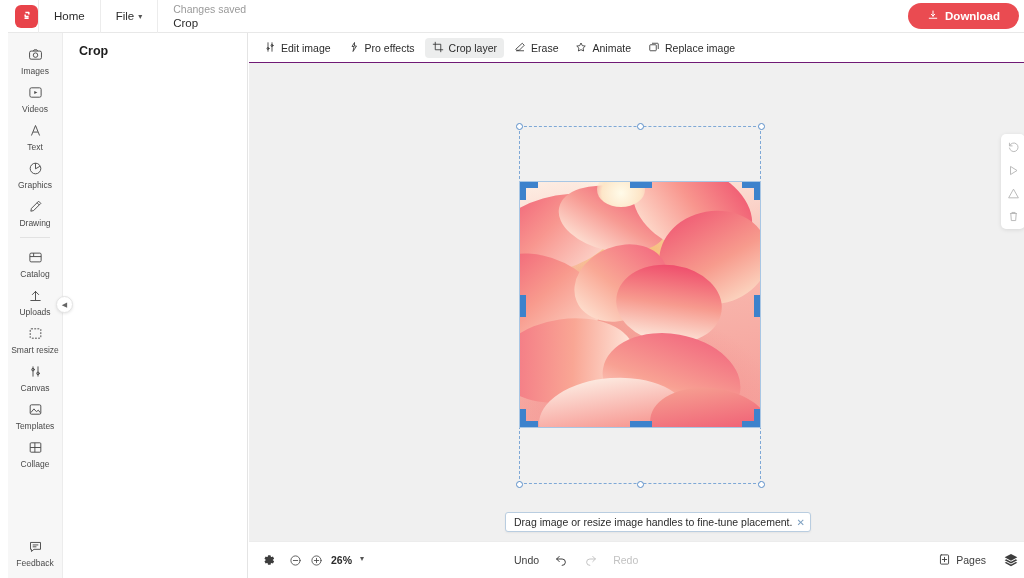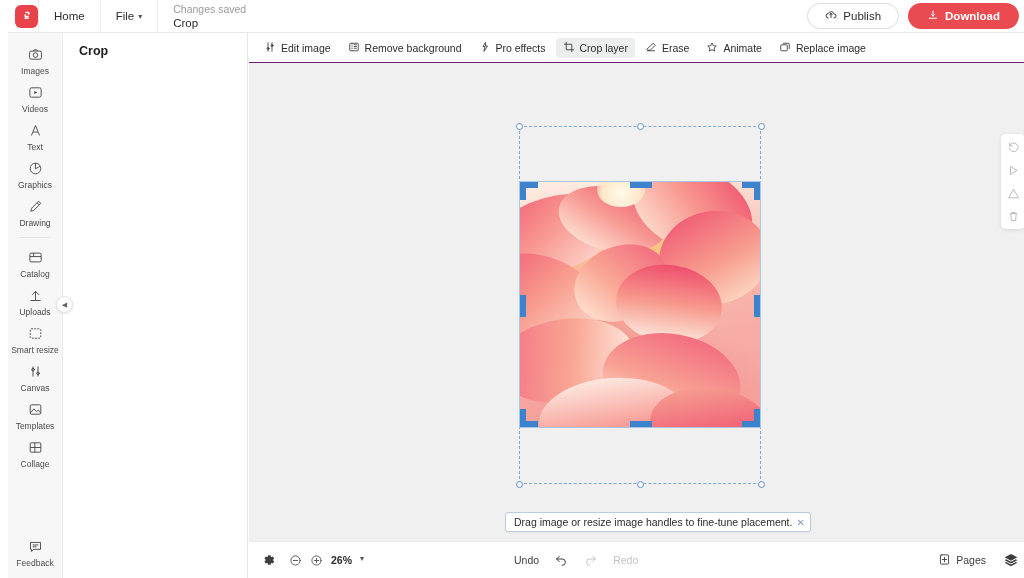--- a/index.html
+++ b/index.html
@@ -184,29 +184,20 @@
     <div class="hdr-btn">
       <span>File</span>
       <span class="caret">▾</span>
     </div>
     <div class="hdr-sep"></div>
     <div class="status-block">
       <div class="status-top">Changes saved</div>
       <div class="status-bot">Crop</div>
     </div>
     <div class="hdr-right">
-      <div class="btn-publish">
-        <span>
-          <svg width="12" height="12" viewBox="0 0 24 24" fill="none" stroke="#2b2b2b" stroke-width="1.8" stroke-linecap="round" stroke-linejoin="round">
-              <path d="M6.5 18a4.5 4.5 0 0 1 .3-9A6 6 0 0 1 18.2 10a3.9 3.9 0 0 1-.2 8"></path>
-              <path d="M12 17V9m0 0l-2.5 2.5M12 9l2.5 2.5"></path>
-            </svg>
-        </span>
-        <span>Publish</span>
-      </div>
       <div class="btn-download">
         <span>
           <svg width="12" height="12" viewBox="0 0 24 24" fill="none" stroke="#fff" stroke-width="2" stroke-linecap="round" stroke-linejoin="round">
               <path d="M12 4v10m0 0l-3.5-3.5M12 14l3.5-3.5"></path>
               <path d="M4.5 18.5h15"></path>
             </svg>
         </span>
         <span>Download</span>
       </div>
     </div>
@@ -348,30 +339,20 @@
   <div class="toolbar">
     <div class="tool">
       <span>
         <svg width="12" height="12" viewBox="0 0 24 24" fill="none" stroke="#2b2b2b" stroke-width="1.6" stroke-linecap="round">
             <path d="M8 3.5v17M16 3.5v17"></path>
             <circle cx="8" cy="15" r="2"></circle>
             <circle cx="16" cy="9" r="2"></circle>
           </svg>
       </span>
       <span>Edit image</span>
-    </div>
-    <div class="tool">
-      <span>
-        <svg width="12" height="12" viewBox="0 0 24 24" fill="none" stroke="#2b2b2b" stroke-width="1.6">
-            <rect x="3.5" y="4.5" width="17" height="15" rx="1.5"></rect>
-            <path d="M8 4.5v15" stroke-dasharray="2.5 2"></path>
-            <path d="M11.5 7.5h6M11.5 11h6M11.5 14.5h6"></path>
-          </svg>
-      </span>
-      <span>Remove background</span>
     </div>
     <div class="tool">
       <span>
         <svg width="12" height="12" viewBox="0 0 24 24" fill="none" stroke="#2b2b2b" stroke-width="1.6" stroke-linejoin="round">
             <path d="M13 3l-5 8h4l-2 10 7-11h-4z"></path>
           </svg>
       </span>
       <span>Pro effects</span>
     </div>
     <div class="tool active">

